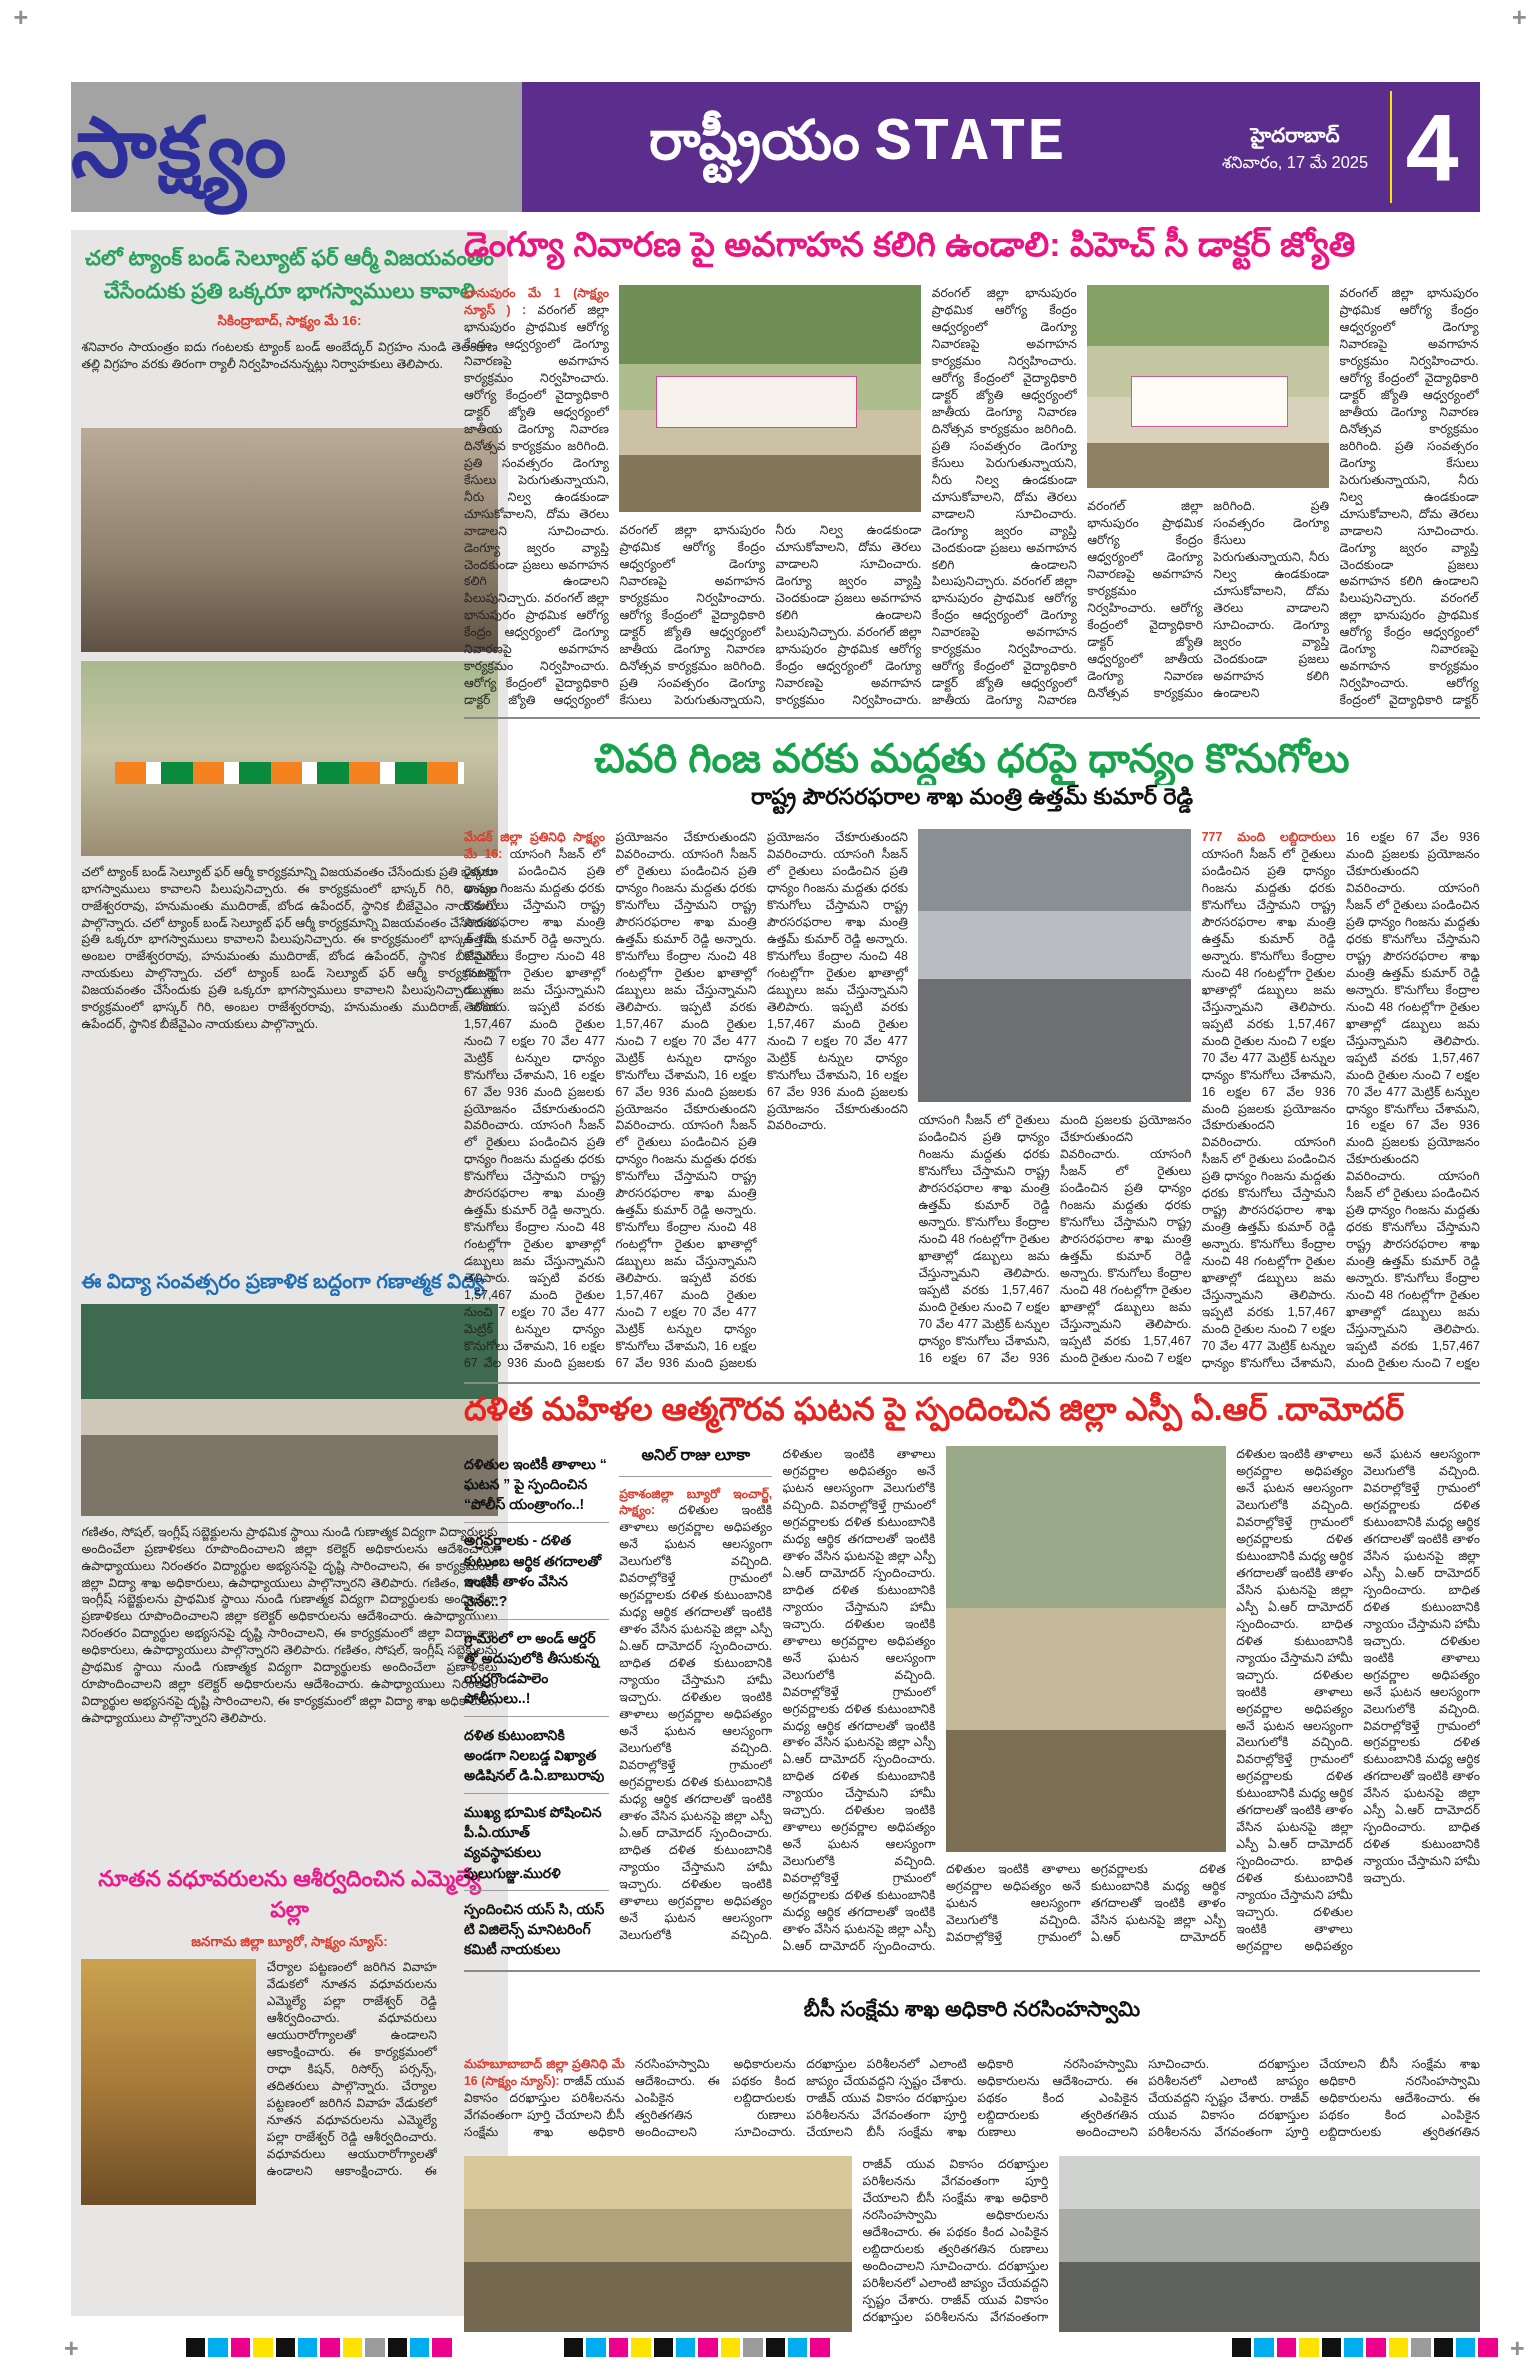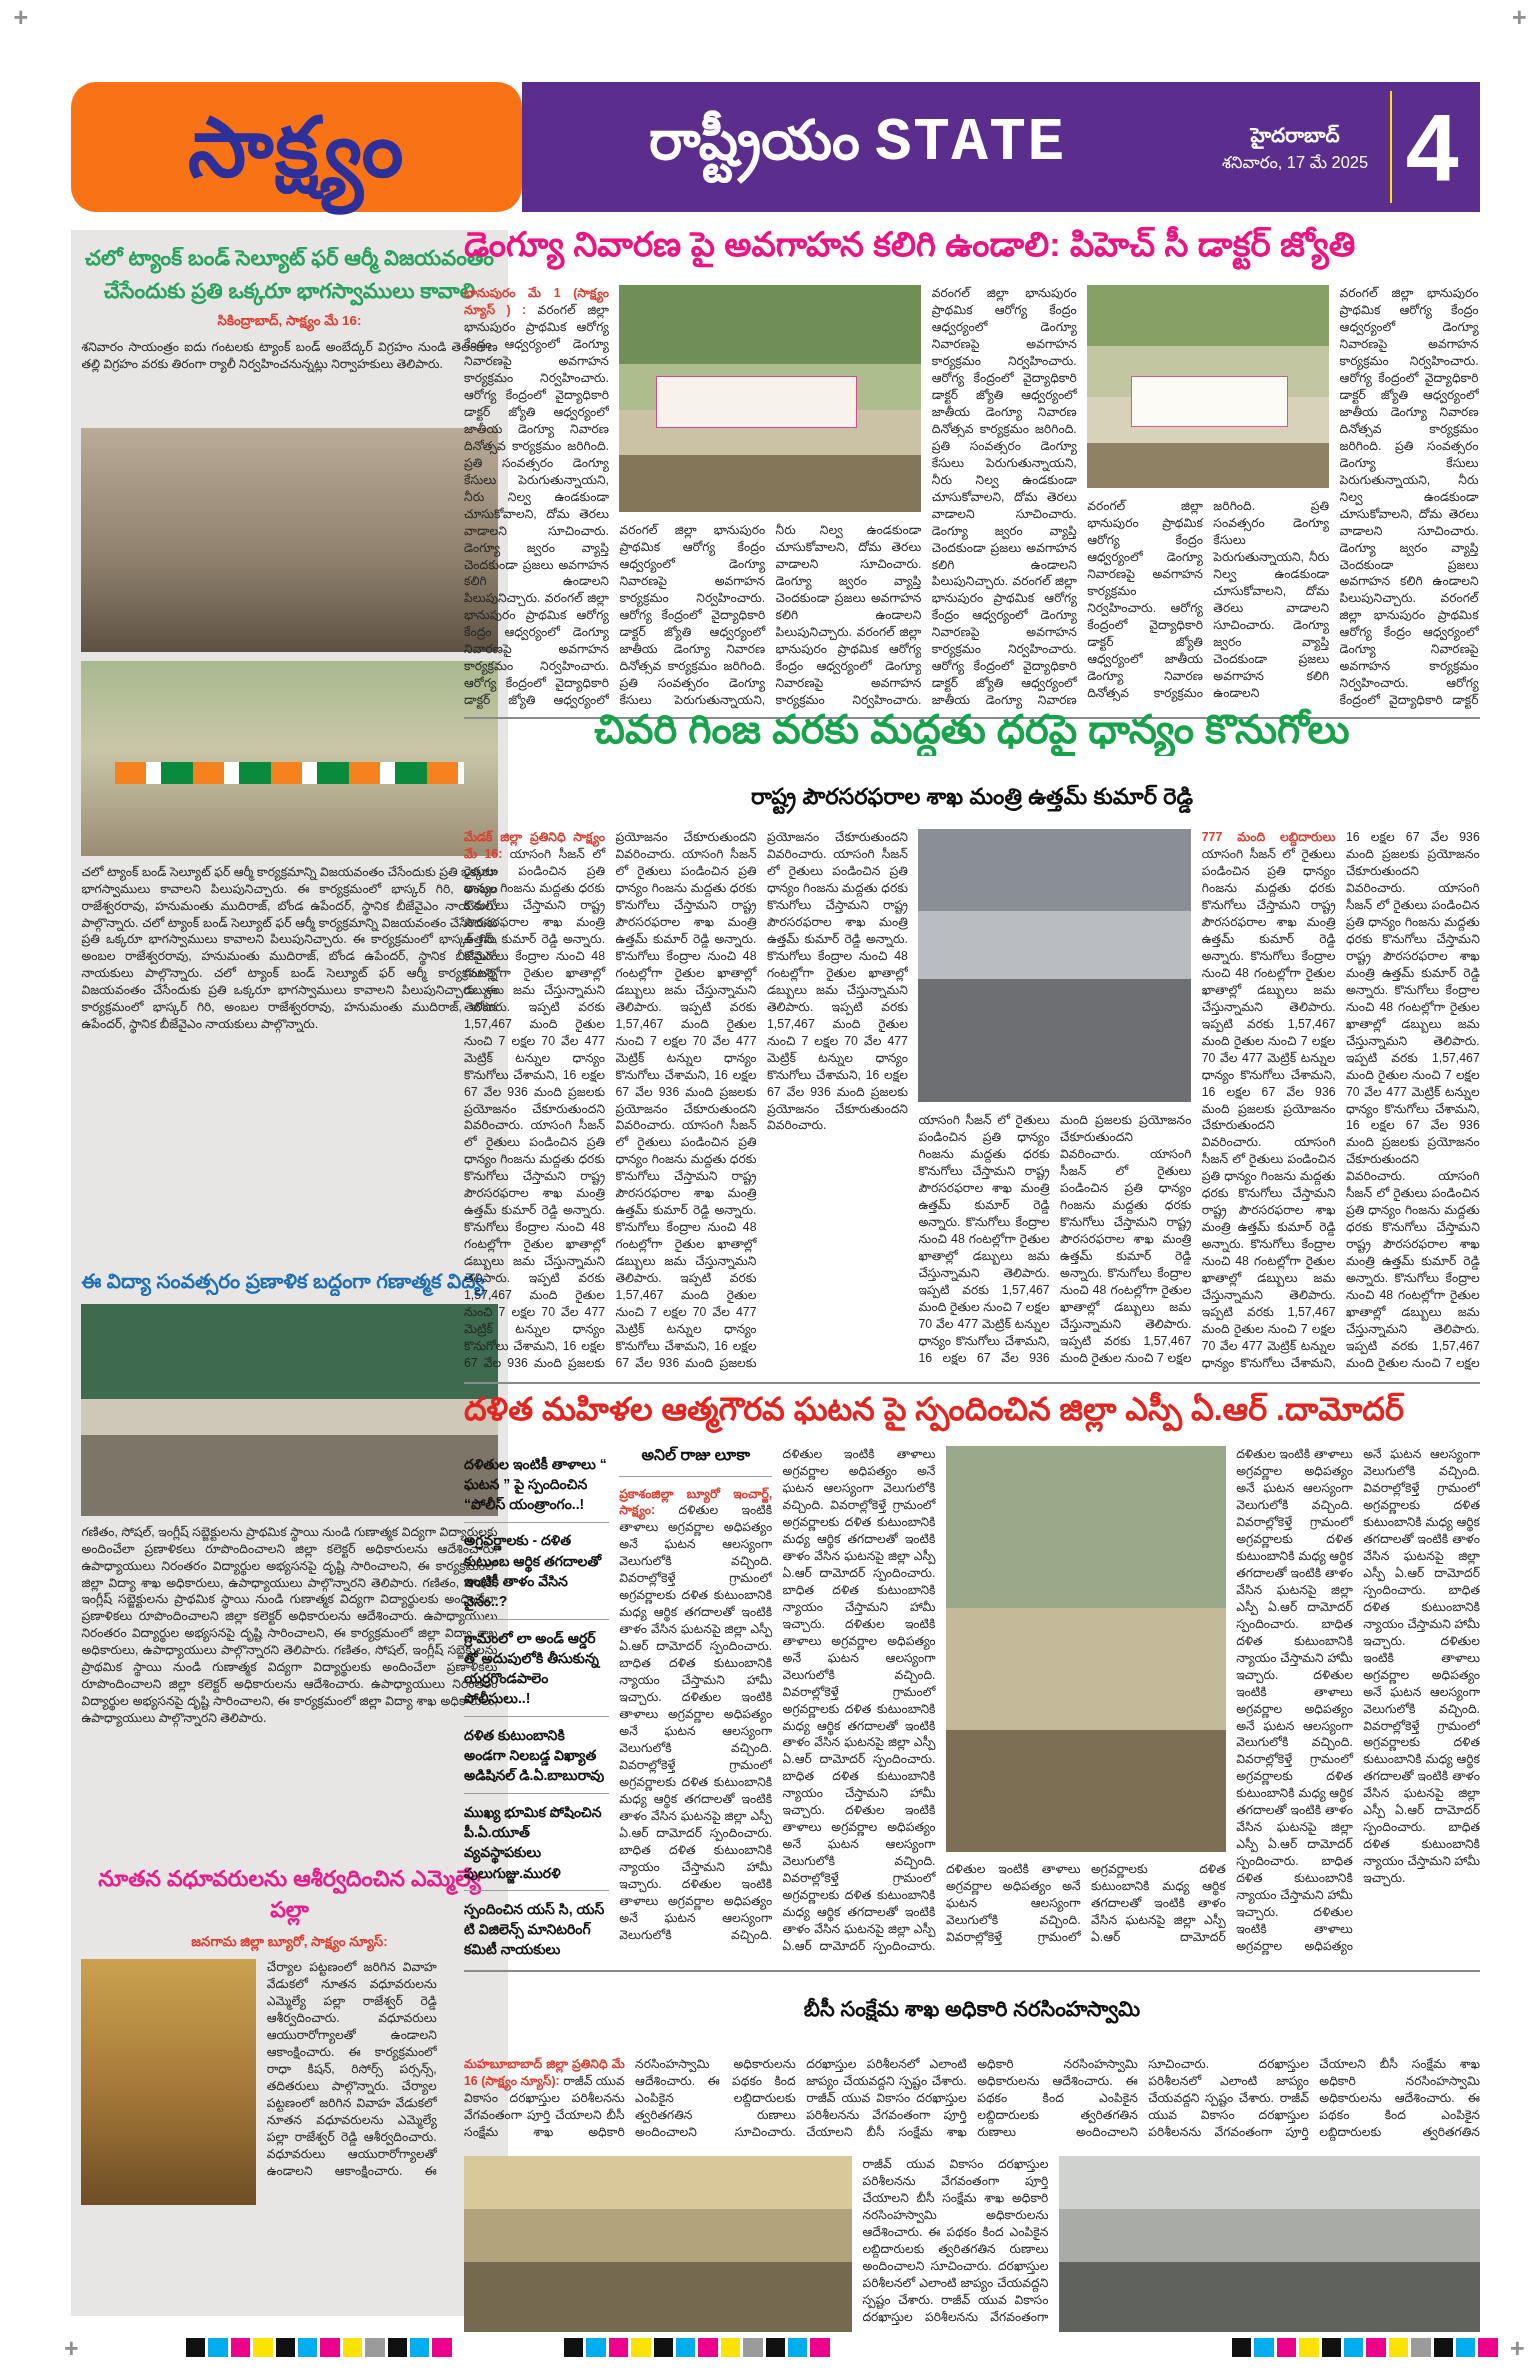--- a/index.html
+++ b/index.html
@@ -1,21 +1,21 @@
 <!DOCTYPE html>
 <html style="font-size:12px"><head>
 <meta charset="utf-8">
 <style>
   html,body{margin:0;padding:0;background:#fff;}
   .page{position:relative;width:1541px;height:2377px;background:#ffffff;
         font-family:"Liberation Sans",sans-serif;overflow:hidden;color:#222;}
   .abs{position:absolute;}
   
-  .brandbox{left:71px;top:82px;width:451px;height:130px;background:#f97316;
-            display:flex;align-items:center;justify-content:center;border-radius:25px;}
+  .brandbox{left:71px;top:82px;width:451px;height:130px;background:#a3a3a3;
+            display:flex;align-items:center;}
   .brand{font-size:83px;font-weight:800;color:#2d2f9a;letter-spacing:1.5px;line-height:1;}
   .band{left:522px;top:82px;width:958px;height:130px;background:#5b2d8c;}
   .band-title{position:absolute;left:127px;top:50%;transform:translateY(-50%);
               color:#fff;font-size:55px;font-weight:800;white-space:nowrap;}
   .band-title .state{font-family:Liberation Mono, monospace;font-weight:700;font-size:61px;letter-spacing:1.5px;}
   .band-date{position:absolute;right:112px;top:50%;transform:translateY(-50%);
              color:#fff;text-align:center;line-height:1.5;}
   .band-date .l1{font-size:20px;font-weight:bold;}
   .band-date .l2{font-size:16.4px;}
   .band-vline{position:absolute;right:88px;top:9px;bottom:9px;width:2.2px;background:#ffe300;}
@@ -135,21 +135,21 @@
       <div class="ph ph-outdoor2" style="height:203px;">
           <span class="banner"></span>
         </div>
       <div class="mc c2" style="height:213px;margin-top:10.4px;">వరంగల్ జిల్లా భానుపురం ప్రాథమిక ఆరోగ్య కేంద్రం ఆధ్వర్యంలో డెంగ్యూ నివారణపై అవగాహన కార్యక్రమం నిర్వహించారు. ఆరోగ్య కేంద్రంలో వైద్యాధికారి డాక్టర్ జ్యోతి ఆధ్వర్యంలో జాతీయ డెంగ్యూ నివారణ దినోత్సవ కార్యక్రమం జరిగింది. ప్రతి సంవత్సరం డెంగ్యూ కేసులు పెరుగుతున్నాయని, నీరు నిల్వ ఉండకుండా చూసుకోవాలని, దోమ తెరలు వాడాలని సూచించారు. డెంగ్యూ జ్వరం వ్యాప్తి చెందకుండా ప్రజలు అవగాహన కలిగి ఉండాలని పిలుపునిచ్చారు. వరంగల్ జిల్లా భానుపురం ప్రాథమిక ఆరోగ్య కేంద్రం ఆధ్వర్యంలో డెంగ్యూ నివారణపై అవగాహన కార్యక్రమం నిర్వహించారు. ఆరోగ్య కేంద్రంలో వైద్యాధికారి డాక్టర్ జ్యోతి ఆధ్వర్యంలో జాతీయ డెంగ్యూ నివారణ దినోత్సవ కార్యక్రమం జరిగింది. ప్రతి సంవత్సరం డెంగ్యూ కేసులు పెరుగుతున్నాయని, నీరు నిల్వ ఉండకుండా చూసుకోవాలని, దోమ తెరలు వాడాలని సూచించారు. డెంగ్యూ జ్వరం వ్యాప్తి చెందకుండా ప్రజలు అవగాహన కలిగి ఉండాలని పిలుపునిచ్చారు.</div>
     </div>
     <div class="mc c1" style="width:139px;height:426px;">వరంగల్ జిల్లా భానుపురం ప్రాథమిక ఆరోగ్య కేంద్రం ఆధ్వర్యంలో డెంగ్యూ నివారణపై అవగాహన కార్యక్రమం నిర్వహించారు. ఆరోగ్య కేంద్రంలో వైద్యాధికారి డాక్టర్ జ్యోతి ఆధ్వర్యంలో జాతీయ డెంగ్యూ నివారణ దినోత్సవ కార్యక్రమం జరిగింది. ప్రతి సంవత్సరం డెంగ్యూ కేసులు పెరుగుతున్నాయని, నీరు నిల్వ ఉండకుండా చూసుకోవాలని, దోమ తెరలు వాడాలని సూచించారు. డెంగ్యూ జ్వరం వ్యాప్తి చెందకుండా ప్రజలు అవగాహన కలిగి ఉండాలని పిలుపునిచ్చారు. వరంగల్ జిల్లా భానుపురం ప్రాథమిక ఆరోగ్య కేంద్రం ఆధ్వర్యంలో డెంగ్యూ నివారణపై అవగాహన కార్యక్రమం నిర్వహించారు. ఆరోగ్య కేంద్రంలో వైద్యాధికారి డాక్టర్ జ్యోతి ఆధ్వర్యంలో జాతీయ డెంగ్యూ నివారణ దినోత్సవ కార్యక్రమం జరిగింది. ప్రతి సంవత్సరం డెంగ్యూ కేసులు పెరుగుతున్నాయని, నీరు నిల్వ ఉండకుండా చూసుకోవాలని, దోమ తెరలు వాడాలని సూచించారు. డెంగ్యూ జ్వరం వ్యాప్తి చెందకుండా ప్రజలు అవగాహన కలిగి ఉండాలని పిలుపునిచ్చారు. వరంగల్ జిల్లా భానుపురం ప్రాథమిక ఆరోగ్య కేంద్రం ఆధ్వర్యంలో డెంగ్యూ నివారణపై అవగాహన కార్యక్రమం నిర్వహించారు. ఆరోగ్య కేంద్రంలో వైద్యాధికారి డాక్టర్ జ్యోతి ఆధ్వర్యంలో జాతీయ డెంగ్యూ నివారణ దినోత్సవ కార్యక్రమం జరిగింది. ప్రతి సంవత్సరం డెంగ్యూ కేసులు పెరుగుతున్నాయని, నీరు నిల్వ ఉండకుండా చూసుకోవాలని, దోమ తెరలు వాడాలని సూచించారు. డెంగ్యూ జ్వరం వ్యాప్తి చెందకుండా ప్రజలు అవగాహన కలిగి ఉండాలని పిలుపునిచ్చారు.</div>
   </div>
 
   <div class="rule" style="top:717px;"></div>
 
-  <div class="abs h-grain" style="left:464px;top:707px;width:1016px;height:49px;">చివరి గింజ వరకు మద్దతు ధరపై ధాన్యం కొనుగోలు</div>
+  <div class="abs h-grain" style="left:464px;top:736px;width:1016px;height:49px;">చివరి గింజ వరకు మద్దతు ధరపై ధాన్యం కొనుగోలు</div>
   <div class="abs subhead" style="left:464px;top:784px;width:1016px;height:30px;">రాష్ట్ర పౌరసరఫరాల శాఖ మంత్రి ఉత్తమ్ కుమార్ రెడ్డి</div>
 
   <div class="abs flexrow" style="left:464px;top:829px;width:1016px;height:544px;">
     <div class="mc c3" style="width:444px;height:544px;">
       <span class="dl">మేడక్ జిల్లా ప్రతినిధి సాక్ష్యం మే 16:</span>
       <span>యాసంగి సీజన్ లో రైతులు పండించిన ప్రతి ధాన్యం గింజను మద్దతు ధరకు కొనుగోలు చేస్తామని రాష్ట్ర పౌరసరఫరాల శాఖ మంత్రి ఉత్తమ్ కుమార్ రెడ్డి అన్నారు. కొనుగోలు కేంద్రాల నుంచి 48 గంటల్లోగా రైతుల ఖాతాల్లో డబ్బులు జమ చేస్తున్నామని తెలిపారు. ఇప్పటి వరకు 1,57,467 మంది రైతుల నుంచి 7 లక్షల 70 వేల 477 మెట్రిక్ టన్నుల ధాన్యం కొనుగోలు చేశామని, 16 లక్షల 67 వేల 936 మంది ప్రజలకు ప్రయోజనం చేకూరుతుందని వివరించారు. యాసంగి సీజన్ లో రైతులు పండించిన ప్రతి ధాన్యం గింజను మద్దతు ధరకు కొనుగోలు చేస్తామని రాష్ట్ర పౌరసరఫరాల శాఖ మంత్రి ఉత్తమ్ కుమార్ రెడ్డి అన్నారు. కొనుగోలు కేంద్రాల నుంచి 48 గంటల్లోగా రైతుల ఖాతాల్లో డబ్బులు జమ చేస్తున్నామని తెలిపారు. ఇప్పటి వరకు 1,57,467 మంది రైతుల నుంచి 7 లక్షల 70 వేల 477 మెట్రిక్ టన్నుల ధాన్యం కొనుగోలు చేశామని, 16 లక్షల 67 వేల 936 మంది ప్రజలకు ప్రయోజనం చేకూరుతుందని వివరించారు. యాసంగి సీజన్ లో రైతులు పండించిన ప్రతి ధాన్యం గింజను మద్దతు ధరకు కొనుగోలు చేస్తామని రాష్ట్ర పౌరసరఫరాల శాఖ మంత్రి ఉత్తమ్ కుమార్ రెడ్డి అన్నారు. కొనుగోలు కేంద్రాల నుంచి 48 గంటల్లోగా రైతుల ఖాతాల్లో డబ్బులు జమ చేస్తున్నామని తెలిపారు. ఇప్పటి వరకు 1,57,467 మంది రైతుల నుంచి 7 లక్షల 70 వేల 477 మెట్రిక్ టన్నుల ధాన్యం కొనుగోలు చేశామని, 16 లక్షల 67 వేల 936 మంది ప్రజలకు ప్రయోజనం చేకూరుతుందని వివరించారు. యాసంగి సీజన్ లో రైతులు పండించిన ప్రతి ధాన్యం గింజను మద్దతు ధరకు కొనుగోలు చేస్తామని రాష్ట్ర పౌరసరఫరాల శాఖ మంత్రి ఉత్తమ్ కుమార్ రెడ్డి అన్నారు. కొనుగోలు కేంద్రాల నుంచి 48 గంటల్లోగా రైతుల ఖాతాల్లో డబ్బులు జమ చేస్తున్నామని తెలిపారు. ఇప్పటి వరకు 1,57,467 మంది రైతుల నుంచి 7 లక్షల 70 వేల 477 మెట్రిక్ టన్నుల ధాన్యం కొనుగోలు చేశామని, 16 లక్షల 67 వేల 936 మంది ప్రజలకు ప్రయోజనం చేకూరుతుందని వివరించారు. యాసంగి సీజన్ లో రైతులు పండించిన ప్రతి ధాన్యం గింజను మద్దతు ధరకు కొనుగోలు చేస్తామని రాష్ట్ర పౌరసరఫరాల శాఖ మంత్రి ఉత్తమ్ కుమార్ రెడ్డి అన్నారు. కొనుగోలు కేంద్రాల నుంచి 48 గంటల్లోగా రైతుల ఖాతాల్లో డబ్బులు జమ చేస్తున్నామని తెలిపారు. ఇప్పటి వరకు 1,57,467 మంది రైతుల నుంచి 7 లక్షల 70 వేల 477 మెట్రిక్ టన్నుల ధాన్యం కొనుగోలు చేశామని, 16 లక్షల 67 వేల 936 మంది ప్రజలకు ప్రయోజనం చేకూరుతుందని వివరించారు.</span>
     </div>
     <div style="width:273px;">
       <div class="ph ph-meeting" style="height:273px;"></div>
       <div class="mc c2" style="height:261px;margin-top:10.4px;">యాసంగి సీజన్ లో రైతులు పండించిన ప్రతి ధాన్యం గింజను మద్దతు ధరకు కొనుగోలు చేస్తామని రాష్ట్ర పౌరసరఫరాల శాఖ మంత్రి ఉత్తమ్ కుమార్ రెడ్డి అన్నారు. కొనుగోలు కేంద్రాల నుంచి 48 గంటల్లోగా రైతుల ఖాతాల్లో డబ్బులు జమ చేస్తున్నామని తెలిపారు. ఇప్పటి వరకు 1,57,467 మంది రైతుల నుంచి 7 లక్షల 70 వేల 477 మెట్రిక్ టన్నుల ధాన్యం కొనుగోలు చేశామని, 16 లక్షల 67 వేల 936 మంది ప్రజలకు ప్రయోజనం చేకూరుతుందని వివరించారు. యాసంగి సీజన్ లో రైతులు పండించిన ప్రతి ధాన్యం గింజను మద్దతు ధరకు కొనుగోలు చేస్తామని రాష్ట్ర పౌరసరఫరాల శాఖ మంత్రి ఉత్తమ్ కుమార్ రెడ్డి అన్నారు. కొనుగోలు కేంద్రాల నుంచి 48 గంటల్లోగా రైతుల ఖాతాల్లో డబ్బులు జమ చేస్తున్నామని తెలిపారు. ఇప్పటి వరకు 1,57,467 మంది రైతుల నుంచి 7 లక్షల 70 వేల 477 మెట్రిక్ టన్నుల ధాన్యం కొనుగోలు చేశామని, 16 లక్షల 67 వేల 936 మంది ప్రజలకు ప్రయోజనం చేకూరుతుందని వివరించారు.</div>

